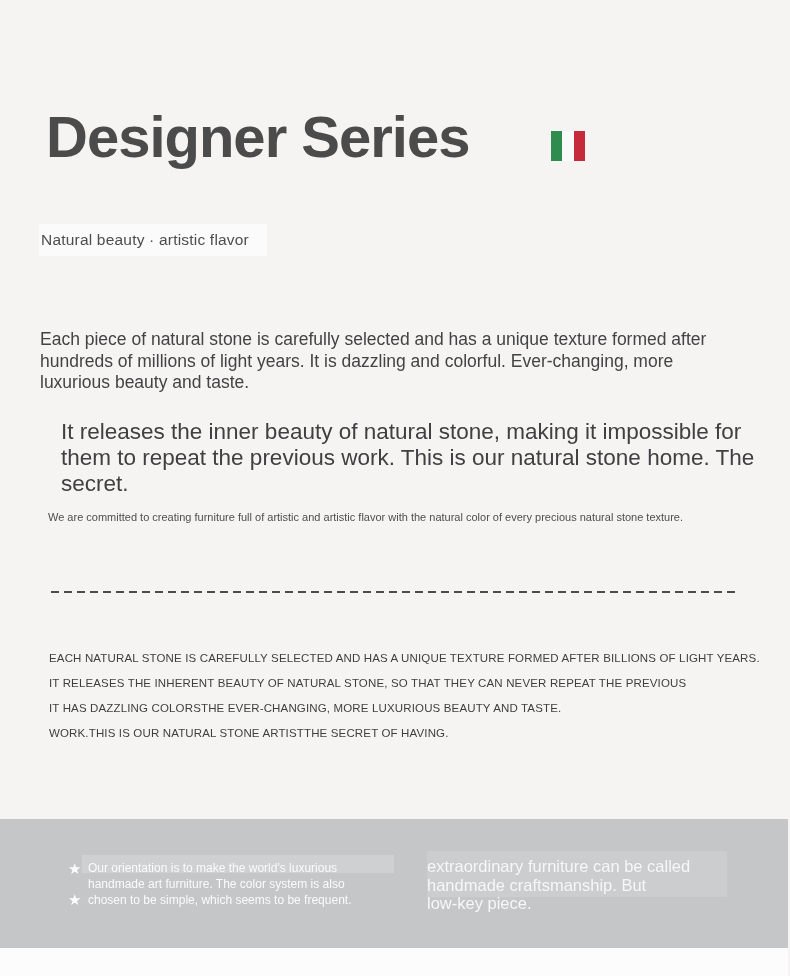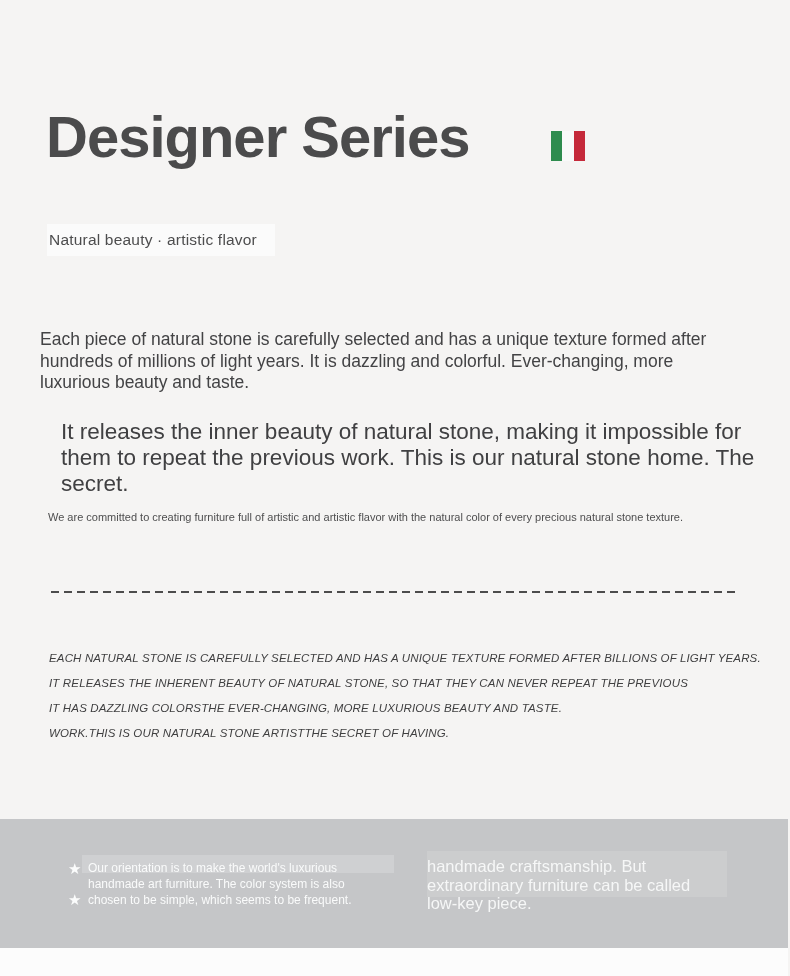--- a/index.html
+++ b/index.html
@@ -30,21 +30,21 @@
     width: 34px;
     height: 30px;
     display: flex;
   }
   .flag span { flex: 1 1 0; }
   .flag .stripe-green { background: #2e8c4e; }
   .flag .stripe-white { background: #f9f9f9; }
   .flag .stripe-red   { background: #c5293a; }
   .subtitle-wrap {
     position: absolute;
-    left: 47px;
+    left: 39px;
     top: 224px;
     background: rgba(255,255,255,0.62);
     padding: 7px 18px 7px 2px;
   }
   .subtitle {
     font-size: 15.5px;
     color: #4d4d4e;
     letter-spacing: 0.2px;
   }
   .para1 {
@@ -90,21 +90,20 @@
     left: 49px;
     top: 652px;
     width: 720px;
   }
   .dline {
     height: 25px;
     font-size: 11.5px;
     letter-spacing: 0.15px;
     color: #3f3f40;
     white-space: nowrap;
-    font-style: italic;
   }
   .footer {
     position: absolute;
     left: 0;
     top: 819px;
     width: 790px;
     height: 129px;
     background: #c5c6c8;
   }
   .hl-left {
@@ -196,21 +195,21 @@
     <span class="star star-1">★</span>
     <span class="star star-2">★</span>
 
     <div class="f-left">
       <div>Our orientation is to make the world's luxurious</div>
       <div>handmade art furniture. The color system is also</div>
       <div>chosen to be simple, which seems to be frequent.</div>
     </div>
 
     <div class="f-right">
+      <div>extraordinary furniture can be called</div>
       <div>handmade craftsmanship. But</div>
-      <div>extraordinary furniture can be called</div>
       <div>low-key piece.</div>
     </div>
   </div>
 
   <div class="bottom-strip"></div>
 
 </div>
 
 </body></html>

